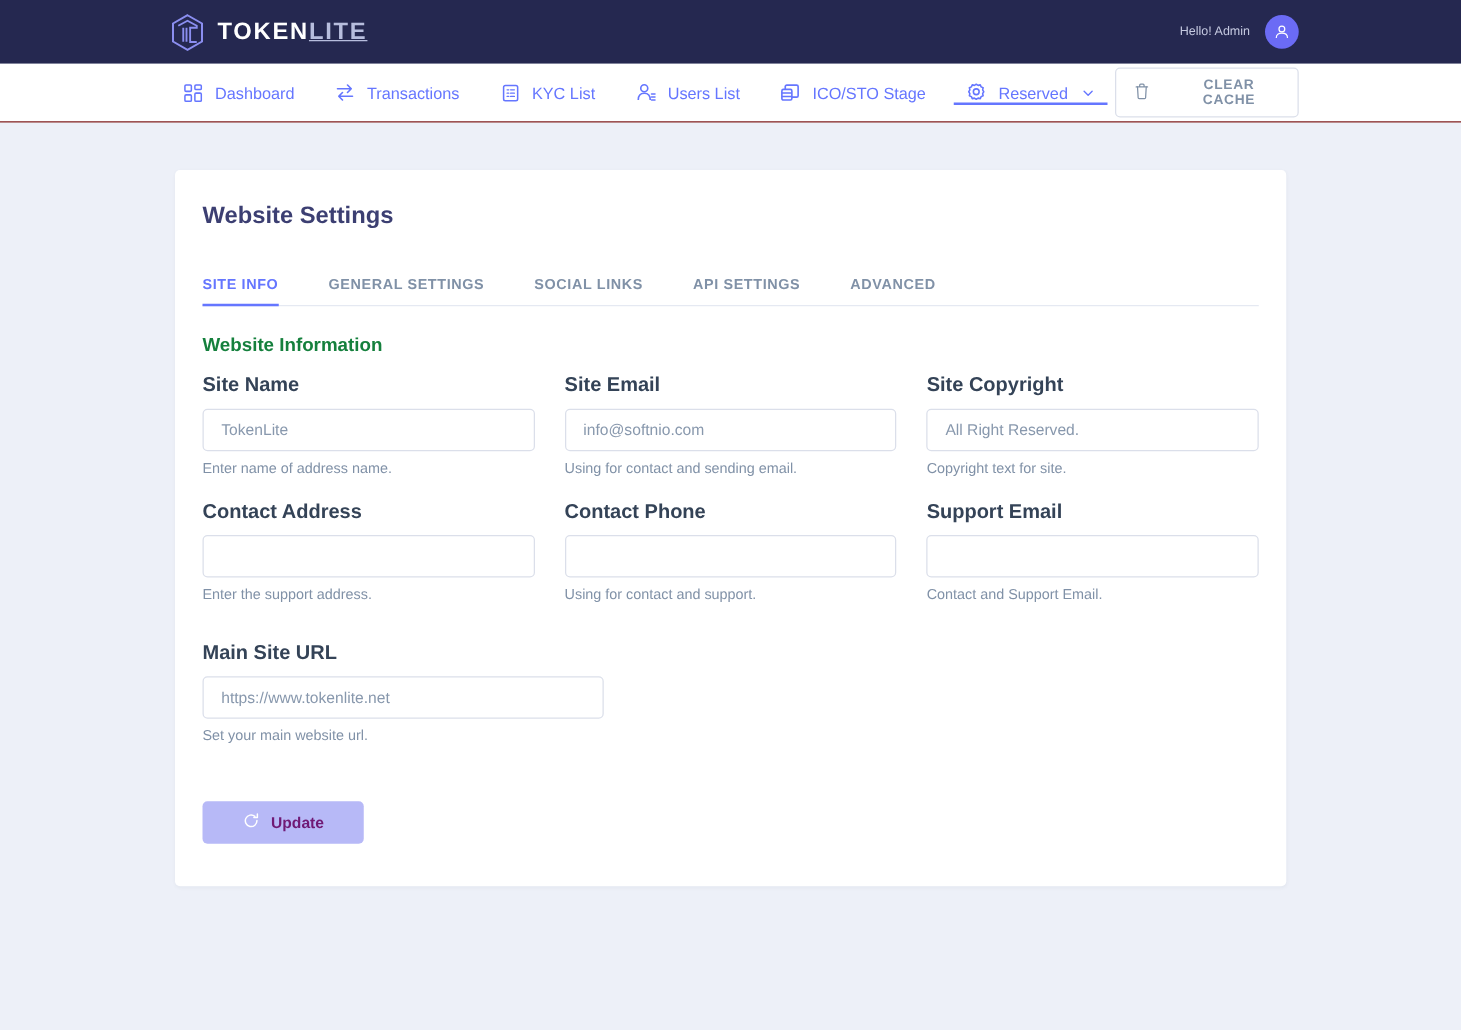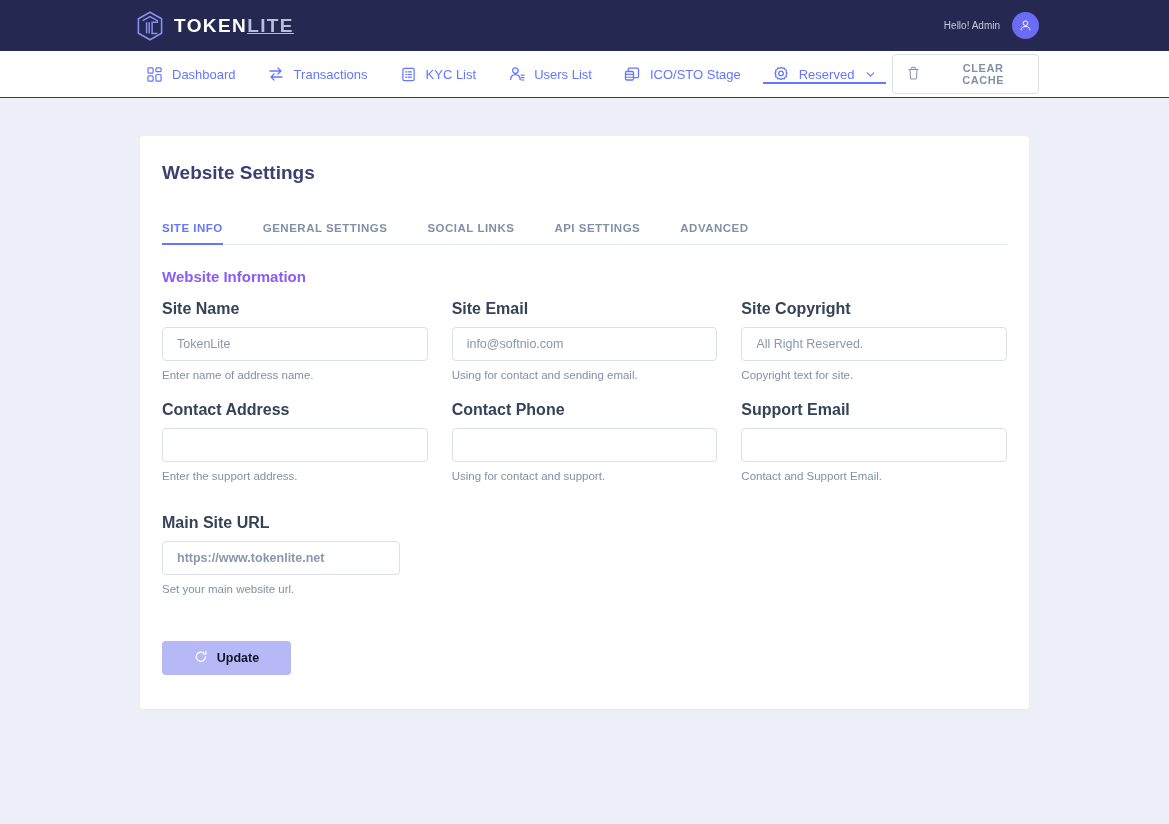--- a/index.html
+++ b/index.html
@@ -183,21 +183,21 @@
     left: 0;
     right: 23px;
     bottom: -1px;
     height: 2px;
     background: #6576ff;
   }
 
   
   .section-title {
     font-size: 15px;
-    color: #8b5cf6;
+    color: #15803d;
     margin-bottom: 15px;
     margin-top: 20px;
   }
 
   .grid {
     display: grid;
     grid-template-columns: repeat(3, 1fr);
     column-gap: 24px;
   }
 
@@ -229,33 +229,33 @@
   .field-note {
     display: block;
     font-size: 11.5px;
     color: #8091a7;
     margin-top: 8px;
     margin-bottom: 20px;
   }
 
   .row-url { margin-top: 12px; }
 
-  .url-field { width: 238px; font-weight: bold; }
+  .url-field { width: 321px; }
 
   
   .update-btn {
     margin-top: 26px;
     display: inline-flex;
     align-items: center;
     justify-content: center;
     gap: 9px;
     background: #b7b9f7;
     border: none;
     border-radius: 4px;
-    color: #0f172a;
+    color: #701a75;
     font-size: 12.5px;
     font-weight: bold;
     padding: 0 22px;
     height: 34px;
     min-width: 129px;
     cursor: pointer;
     font-family: "Liberation Sans", sans-serif;
   }
 </style>
 </head>

